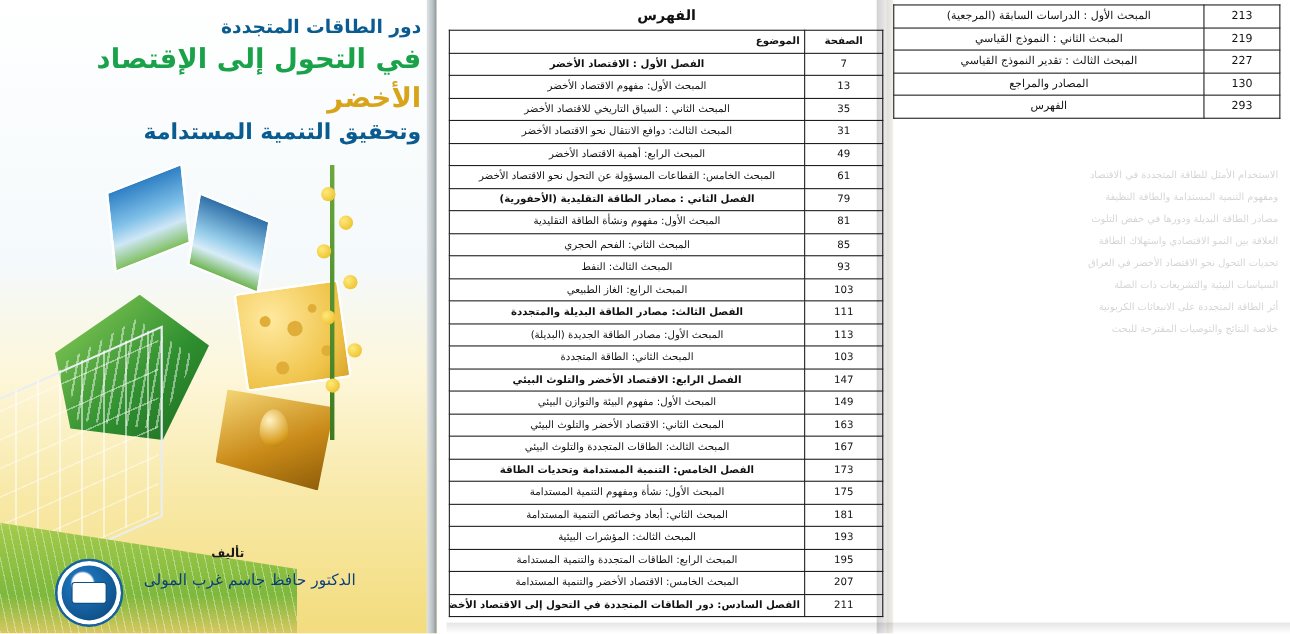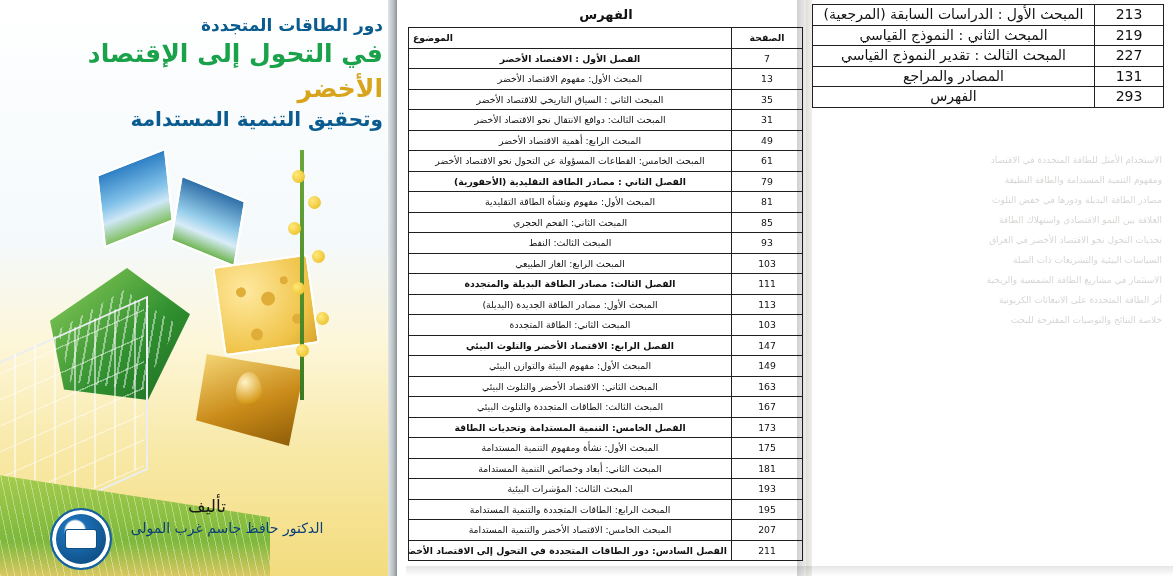--- a/index.html
+++ b/index.html
@@ -109,21 +109,21 @@
     position:absolute;left:300px;top:150px;width:4px;height:250px;
     background:linear-gradient(to bottom,#6aa83c,#3c7a22);
   }
   .flower{
     position:absolute;width:13px;height:13px;border-radius:50%;
     background:radial-gradient(circle at 35% 35%,#ffe97a,#e8b81c);
   }
 
   .author-label{
     position:absolute;right:40px;top:496px;width:300px;text-align:center;
-    direction:rtl;font-size:17px;color:#1a1a1a;
+    direction:rtl;font-size:11px;color:#1a1a1a;font-weight:bold;
   }
   .author-name{
     position:absolute;right:10px;top:520px;width:320px;text-align:center;
     direction:rtl;font-size:14px;font-weight:normal;color:#0b3f7a;
   }
   .pub-seal{
     position:absolute;left:50px;top:508px;width:58px;height:58px;border-radius:50%;
     background:radial-gradient(circle at 40% 35%,#ffffff 0 18%,#1b6fb5 22%,#0f4f86 70%,#0b3d69 100%);
     border:2px solid #14639f;
     box-shadow:inset 0 0 0 4px #ffffff;
@@ -148,35 +148,35 @@
     table-layout:fixed;
   }
   table.toc-table td{
     border:1px solid #231f20;
     font-size:9.3px;color:#111;
     height:19.5px;line-height:19.5px;padding:0 4px;
     overflow:hidden;white-space:nowrap;
   }
   table.toc-table td.num{width:62px;text-align:center;}
   table.toc-table td.sub{text-align:center;}
-  tr.head td{font-weight:bold;text-align:left;}
+  tr.head td{font-weight:bold;text-align:right;}
   td.chapter{font-weight:bold;text-align:center;}
 
   
   .right{
     position:absolute;left:806px;top:0;width:367px;height:576px;
     background:linear-gradient(to right,#f2f1ec 0 6px,#ffffff 6px 100%);
     overflow:hidden;
   }
   table.toc-table2{
     width:352px;border-collapse:collapse;direction:rtl;
     margin:4px 6px 0 6px;table-layout:fixed;
   }
   table.toc-table2 td{
-    border:1px solid #231f20;font-size:14px;color:#111;
+    border:1px solid #231f20;font-size:10px;color:#111;
     height:19.5px;line-height:19.5px;padding:0 4px;text-align:center;
     overflow:hidden;white-space:nowrap;margin-left:29px;
   }
   table.toc-table2 td.num{width:60px;}
   
   .ghost{
     position:absolute;left:812px;top:150px;width:350px;height:420px;
     direction:rtl;color:rgba(120,115,110,.30);font-size:9px;line-height:20px;
     text-align:right;padding-right:14px;
     pointer-events:none;
@@ -356,37 +356,36 @@
           </tr>
           <tr>
             <td class="num">219</td>
             <td>المبحث الثاني : النموذج القياسي</td>
           </tr>
           <tr>
             <td class="num">227</td>
             <td>المبحث الثالث : تقدير النموذج القياسي</td>
           </tr>
           <tr>
-            <td class="num">131</td>
+            <td class="num">130</td>
             <td>المصادر والمراجع</td>
           </tr>
           <tr>
             <td class="num">293</td>
             <td>الفهرس</td>
           </tr>
         </tbody>
     </table>
   </div>
   <div class="ghost" id="ghost">
       <div>الاستخدام الأمثل للطاقة المتجددة في الاقتصاد</div>
       <div>ومفهوم التنمية المستدامة والطاقة النظيفة</div>
       <div>مصادر الطاقة البديلة ودورها في خفض التلوث</div>
       <div>العلاقة بين النمو الاقتصادي واستهلاك الطاقة</div>
       <div>تحديات التحول نحو الاقتصاد الأخضر في العراق</div>
       <div>السياسات البيئية والتشريعات ذات الصلة</div>
-      <div>الاستثمار في مشاريع الطاقة الشمسية والريحية</div>
       <div>أثر الطاقة المتجددة على الانبعاثات الكربونية</div>
       <div>خلاصة النتائج والتوصيات المقترحة للبحث</div>
     </div>
 
   <div class="spine-shadow"></div>
   <div class="bottom-shadow"></div>
 </div>
 
 </body></html>

